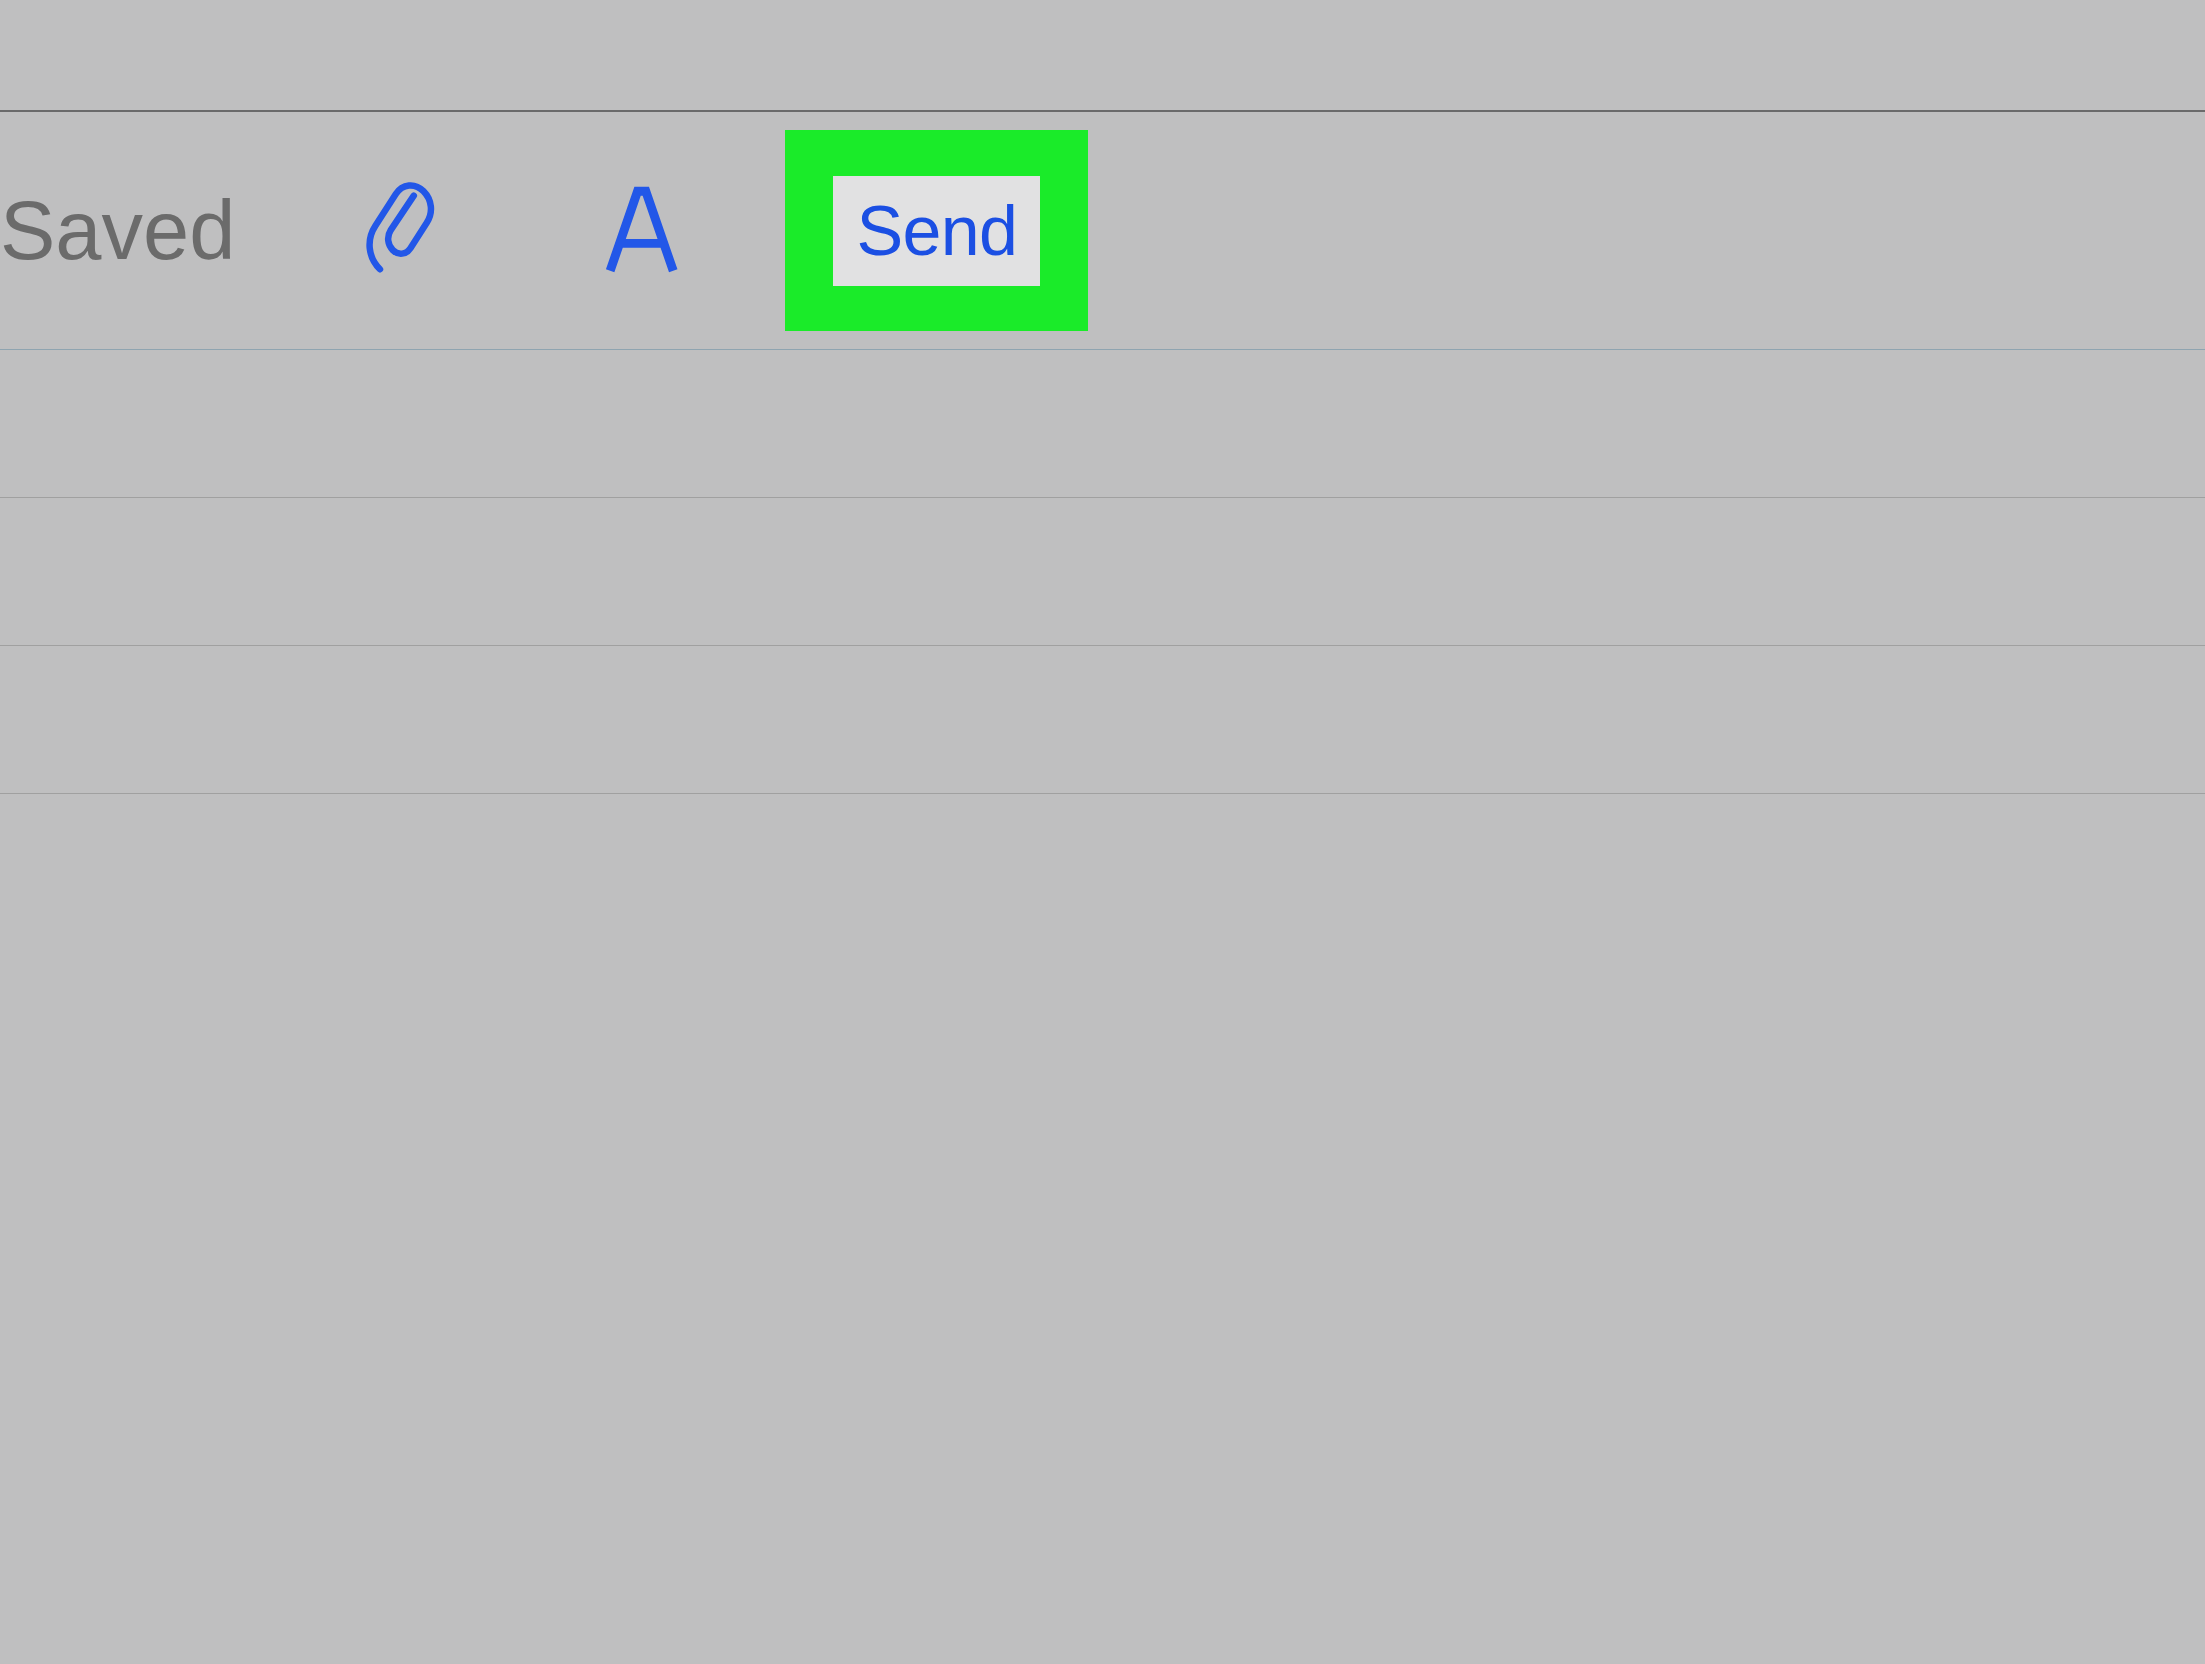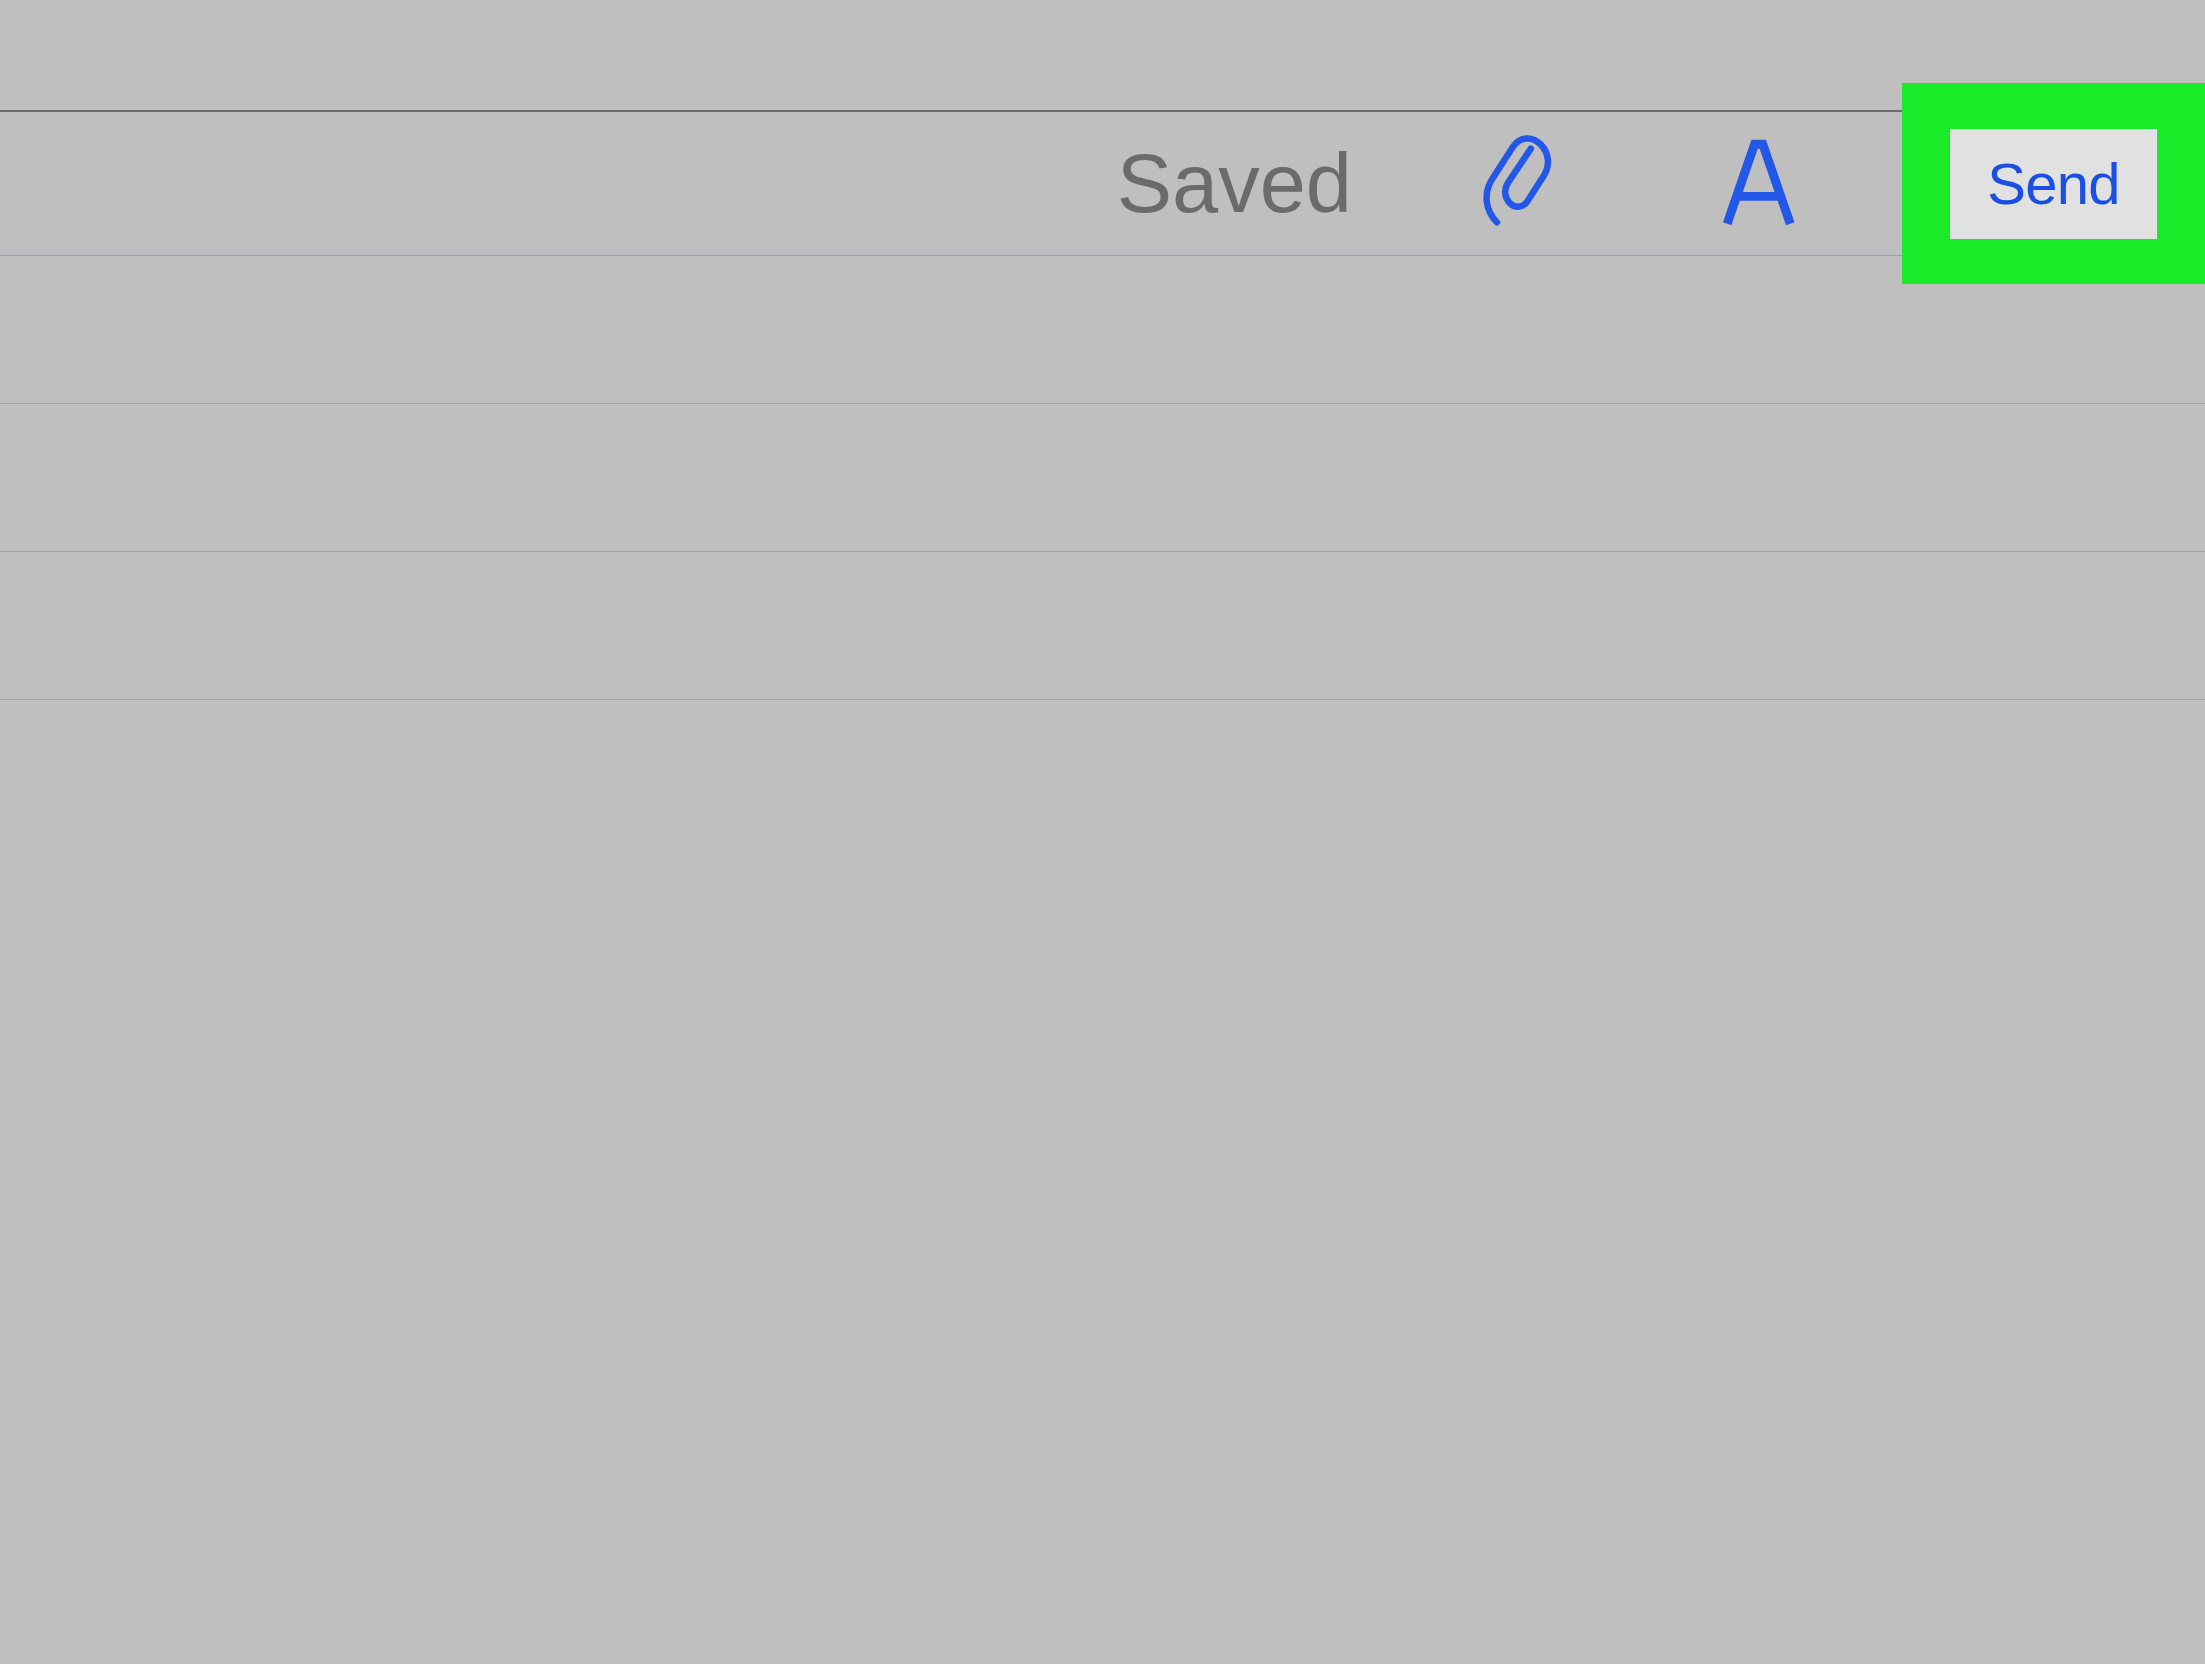--- a/index.html
+++ b/index.html
@@ -18,25 +18,25 @@
     
     .top-spacer {
       width: 100%;
       height: 112px;
       background: #bfbfc0;
       border-bottom: 2.1px solid #6a6a6b;
     }
     
     .toolbar {
       width: 100%;
-      height: 144px;
+      height: 238px;
       background: #bfbfc0;
       display: flex;
       align-items: center;
-      justify-content: flex-end;
+      justify-content: flex-start;
       padding-right: 0;
       border-bottom: 1.4px solid #8fa4b0;
     }
     
     .status-text {
       font-size: 83px;
       color: #6b6b6b;
       font-weight: 400;
       margin-right: 117px;
     }
@@ -70,21 +70,21 @@
       padding: 0;
     }
     
     .send-button {
       background: #e1e1e2;
       width: 207px;
       height: 110px;
       display: flex;
       align-items: center;
       justify-content: center;
-      font-size: 58px;
+      font-size: 70px;
       font-weight: 500;
       color: #1b4fe3;
       cursor: pointer;
       letter-spacing: -0.7px;
     }
     
     .field-row {
       width: 100%;
       height: 148px;
       background: #bfbfc0;

